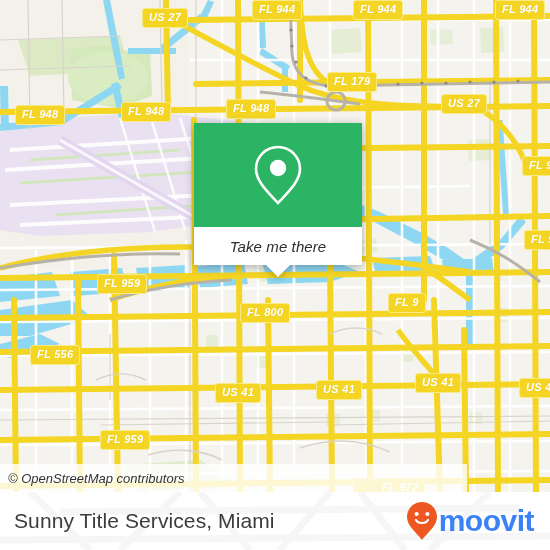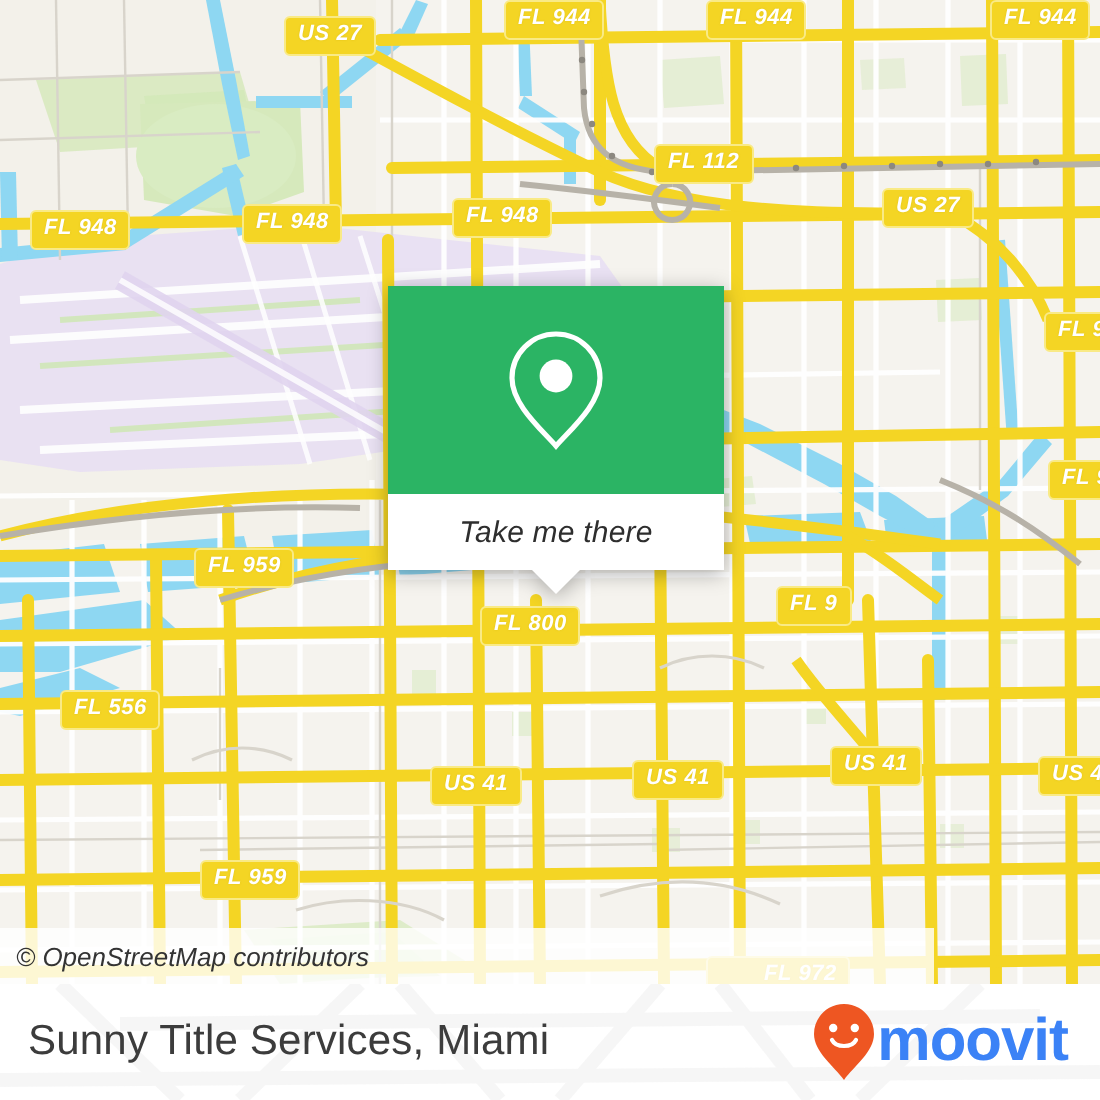--- a/index.html
+++ b/index.html
@@ -43,21 +43,20 @@
     box-sizing: border-box;
     text-shadow: 0 0 1px rgba(190,160,0,0.35);
   }
 
   
   #popup {
     position: absolute;
     left: 194px; top: 123px;
     width: 168px;
     filter: drop-shadow(0 2px 5px rgba(0,0,0,0.30));
-    margin-top: 20px;
   }
   #popup-body {
     width: 168px; height: 104px;
     background: #2bb464;
     display: flex;
     align-items: center;
     justify-content: center;
   }
   #popup-footer {
     width: 168px; height: 38px;
@@ -345,21 +344,21 @@
         <path d="M96 380 C 112 372, 130 372, 146 380"></path>
         <path d="M330 334 C 346 326, 366 326, 382 334"></path>
       </g>
     </svg>
 
     <div id="shields">
         <div class="shield" style="left: 142px; top: 8px;">US 27</div>
         <div class="shield" style="left: 252px; top: 0px;">FL 944</div>
         <div class="shield" style="left: 353px; top: 0px;">FL 944</div>
         <div class="shield" style="left: 495px; top: 0px;">FL 944</div>
-        <div class="shield" style="left: 327px; top: 72px;">FL 112</div>
+        <div class="shield" style="left: 327px; top: 72px;">FL 179</div>
         <div class="shield" style="left: 441px; top: 94px;">US 27</div>
         <div class="shield" style="left: 15px; top: 105px;">FL 948</div>
         <div class="shield" style="left: 121px; top: 102px;">FL 948</div>
         <div class="shield" style="left: 226px; top: 99px;">FL 948</div>
         <div class="shield" style="left: 522px; top: 156px;">FL 9</div>
         <div class="shield" style="left: 524px; top: 230px;">FL 9</div>
         <div class="shield" style="left: 97px; top: 274px;">FL 959</div>
         <div class="shield" style="left: 240px; top: 303px;">FL 800</div>
         <div class="shield" style="left: 388px; top: 293px;">FL 9</div>
         <div class="shield" style="left: 30px; top: 345px;">FL 556</div>

